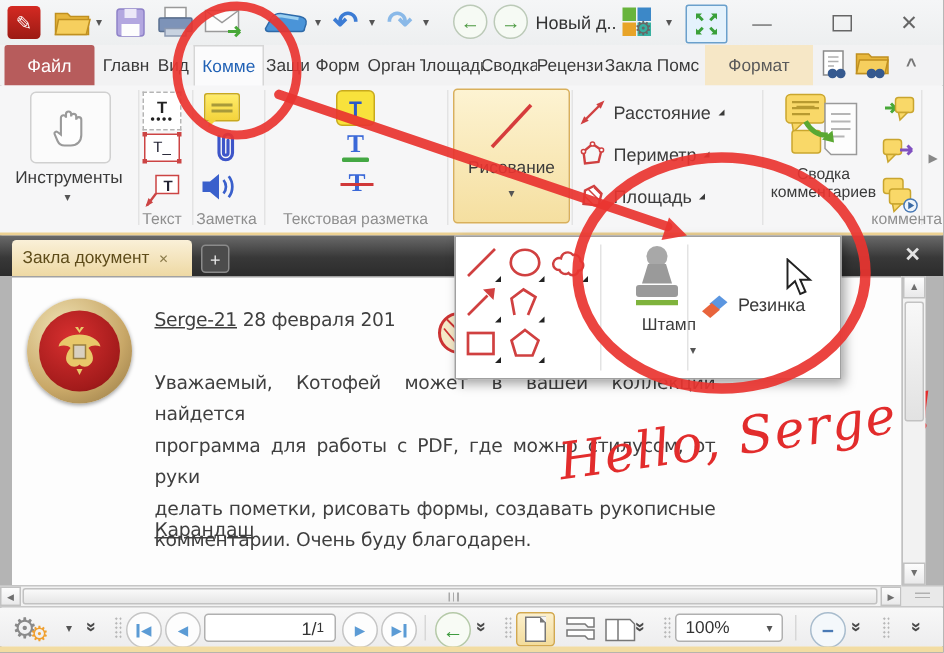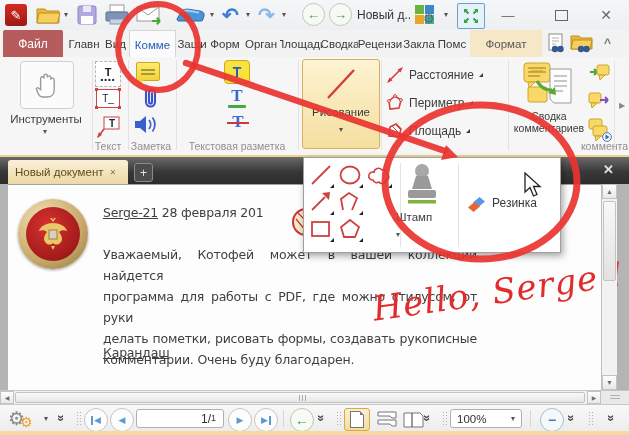--- a/index.html
+++ b/index.html
@@ -370,21 +370,21 @@
           <polygon points="17.5,16.5 21.5,19 17.5,21.5" fill="#3a6aa5"></polygon>
         </svg>
     </div>
     <div class="rsep" style="left:614px"></div>
     <span class="abs" style="left:619px;top:44px;font-size:8px;color:#888">▶</span>
     <div class="glabel" style="left:580px;width:49px;overflow:hidden">коммента</div>
   </div>
 
   <div class="docbar">
     <div class="doctab">
-      <span>Новый документ</span>
+      <span>Закла документ</span>
       <span style="font-size:8px;color:#8a7a4a">✕</span>
     </div>
     <div class="plusbtn">+</div>
     <span class="abs" style="left:603px;top:5px;color:#e3e3e3;font-size:13px;font-weight:bold">✕</span>
   </div>
 
   <div class="docarea">
     <div class="page">
 
       <div class="abs" style="left:10px;top:14px;width:70px;height:70px;border-radius:50%;
@@ -551,21 +551,21 @@
         <span class="cchev"></span>
     </div>
     <div class="shape" style="left:33px;top:58px">
       <svg width="26" height="26" viewBox="0 0 26 26">
           <polygon points="13,4 22,11 18,21 7,21 4,11" fill="none" stroke="#d04040" stroke-width="1.8"></polygon>
         </svg>
         <span class="cchev"></span>
     </div>
     <div class="pvsep" style="left:96px"></div>
 
-    <div class="abs" style="left:92px;top:2px;width:52px;height:90px;text-align:left">
+    <div class="abs" style="left:108px;top:2px;width:52px;height:90px;text-align:right">
       <svg width="38" height="46" viewBox="0 0 38 46" style="margin:2px auto 0">
         <circle cx="19" cy="9" r="7" fill="#a8a8a8"></circle>
           <path d="M13 14h12l4 13H9z" fill="#9a9a9a"></path>
         <rect x="5" y="28" width="28" height="8" rx="2" fill="#9a9a9a"></rect>
           <rect x="5" y="38" width="28" height="3.5" fill="#7fb33c"></rect>
       </svg>
       <div style="font-size:11.5px;color:#3c3c3c;margin-top:3px">Штамп</div>
       <span class="caret">▾</span>
     </div>
     <div class="pvsep" style="left:154px"></div>

